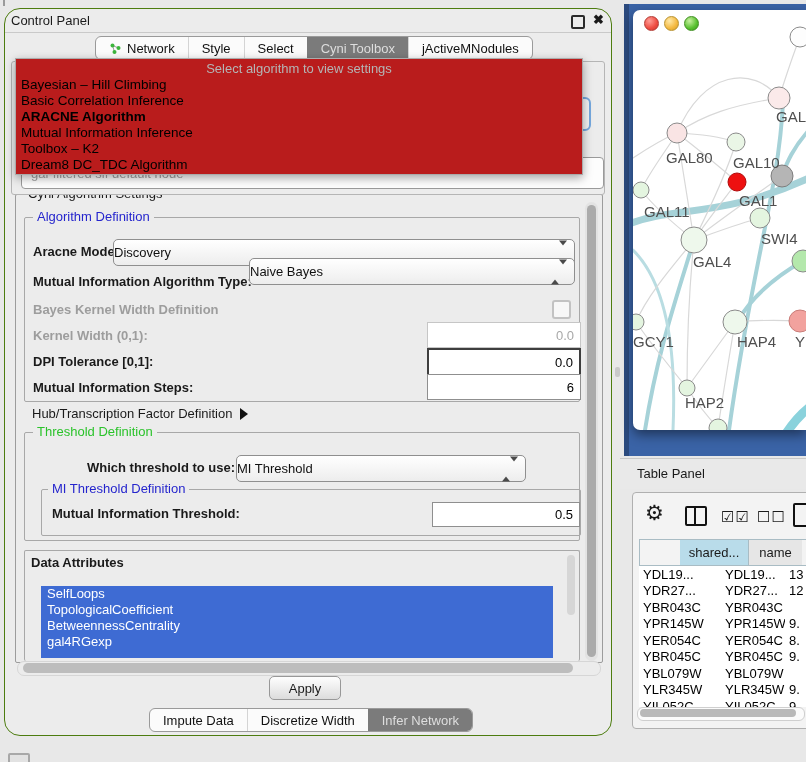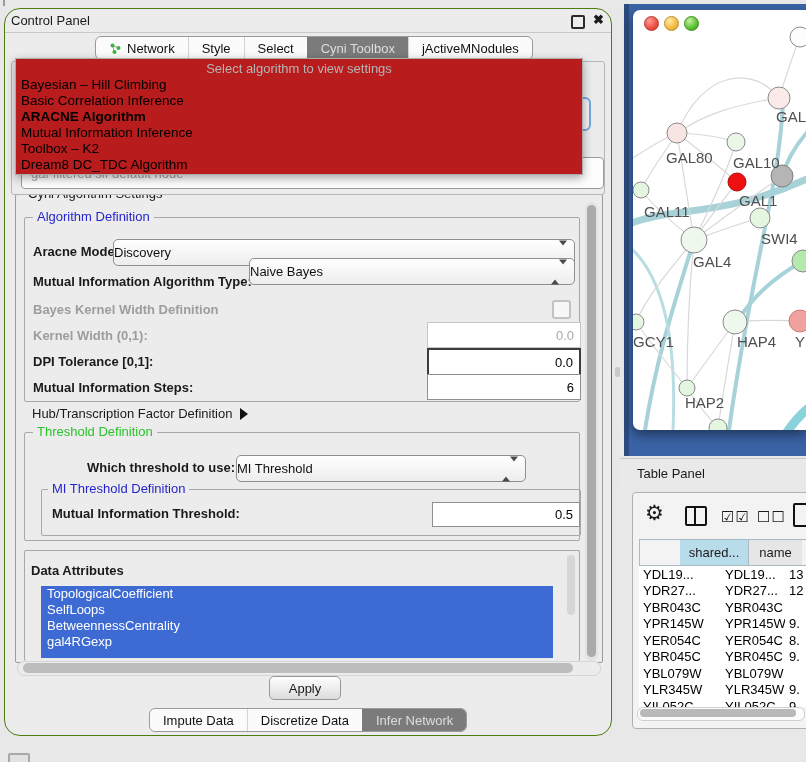--- a/index.html
+++ b/index.html
@@ -203,44 +203,44 @@
         <span class="arrows"><span class="arr-up"></span><span class="arr-dn"></span></span>
       </div>
       <div class="group" style="left:16px;top:56px;width:538px;height:45px;">
         <div class="legend blue" style="left:6px;">MI Threshold Definition</div>
         <div class="row-label bold" style="left:10px;top:16px;">Mutual Information Threshold:</div>
         <div class="field norm" style="left:390px;top:12px;width:140px;height:23px;">0.5</div>
       </div>
     </div>
 
     <div class="group" style="left:8px;top:355px;width:554px;height:110px;border-bottom:none;">
-      <div class="row-label bold" style="left:6px;top:12px;">Data Attributes</div>
+      <div class="row-label bold" style="left:6px;top:4px;">Data Attributes</div>
       <div id="attr-list">
+          <div class="attr-item">SelfLoops</div>
           <div class="attr-item">TopologicalCoefficient</div>
-          <div class="attr-item">SelfLoops</div>
           <div class="attr-item">BetweennessCentrality</div>
           <div class="attr-item">gal4RGexp</div>
         </div>
       <div id="attr-scroll"></div>
     </div>
   </div>
 
   <div class="abs" id="cyni-vtrack"></div>
   <div class="abs" id="cyni-vthumb"></div>
   <div class="abs" id="cyni-htrack"></div>
   <div class="abs" id="cyni-hthumb"></div>
 
   <div class="abs" id="apply-btn">Apply</div>
 
   <div class="abs tabgroup" id="bottom-tabs">
     <div class="tab">
       <span>Impute Data</span>
     </div>
     <div class="tab">
-      <span>Discretize Data</span>
+      <span>Discretize Width</span>
     </div>
     <div class="tab sel">
       <span>Infer Network</span>
     </div>
   </div>
 </div>
 
 <div class="abs" id="cp-mini"></div>
 <div class="abs" id="splitter-nub"></div>
 

